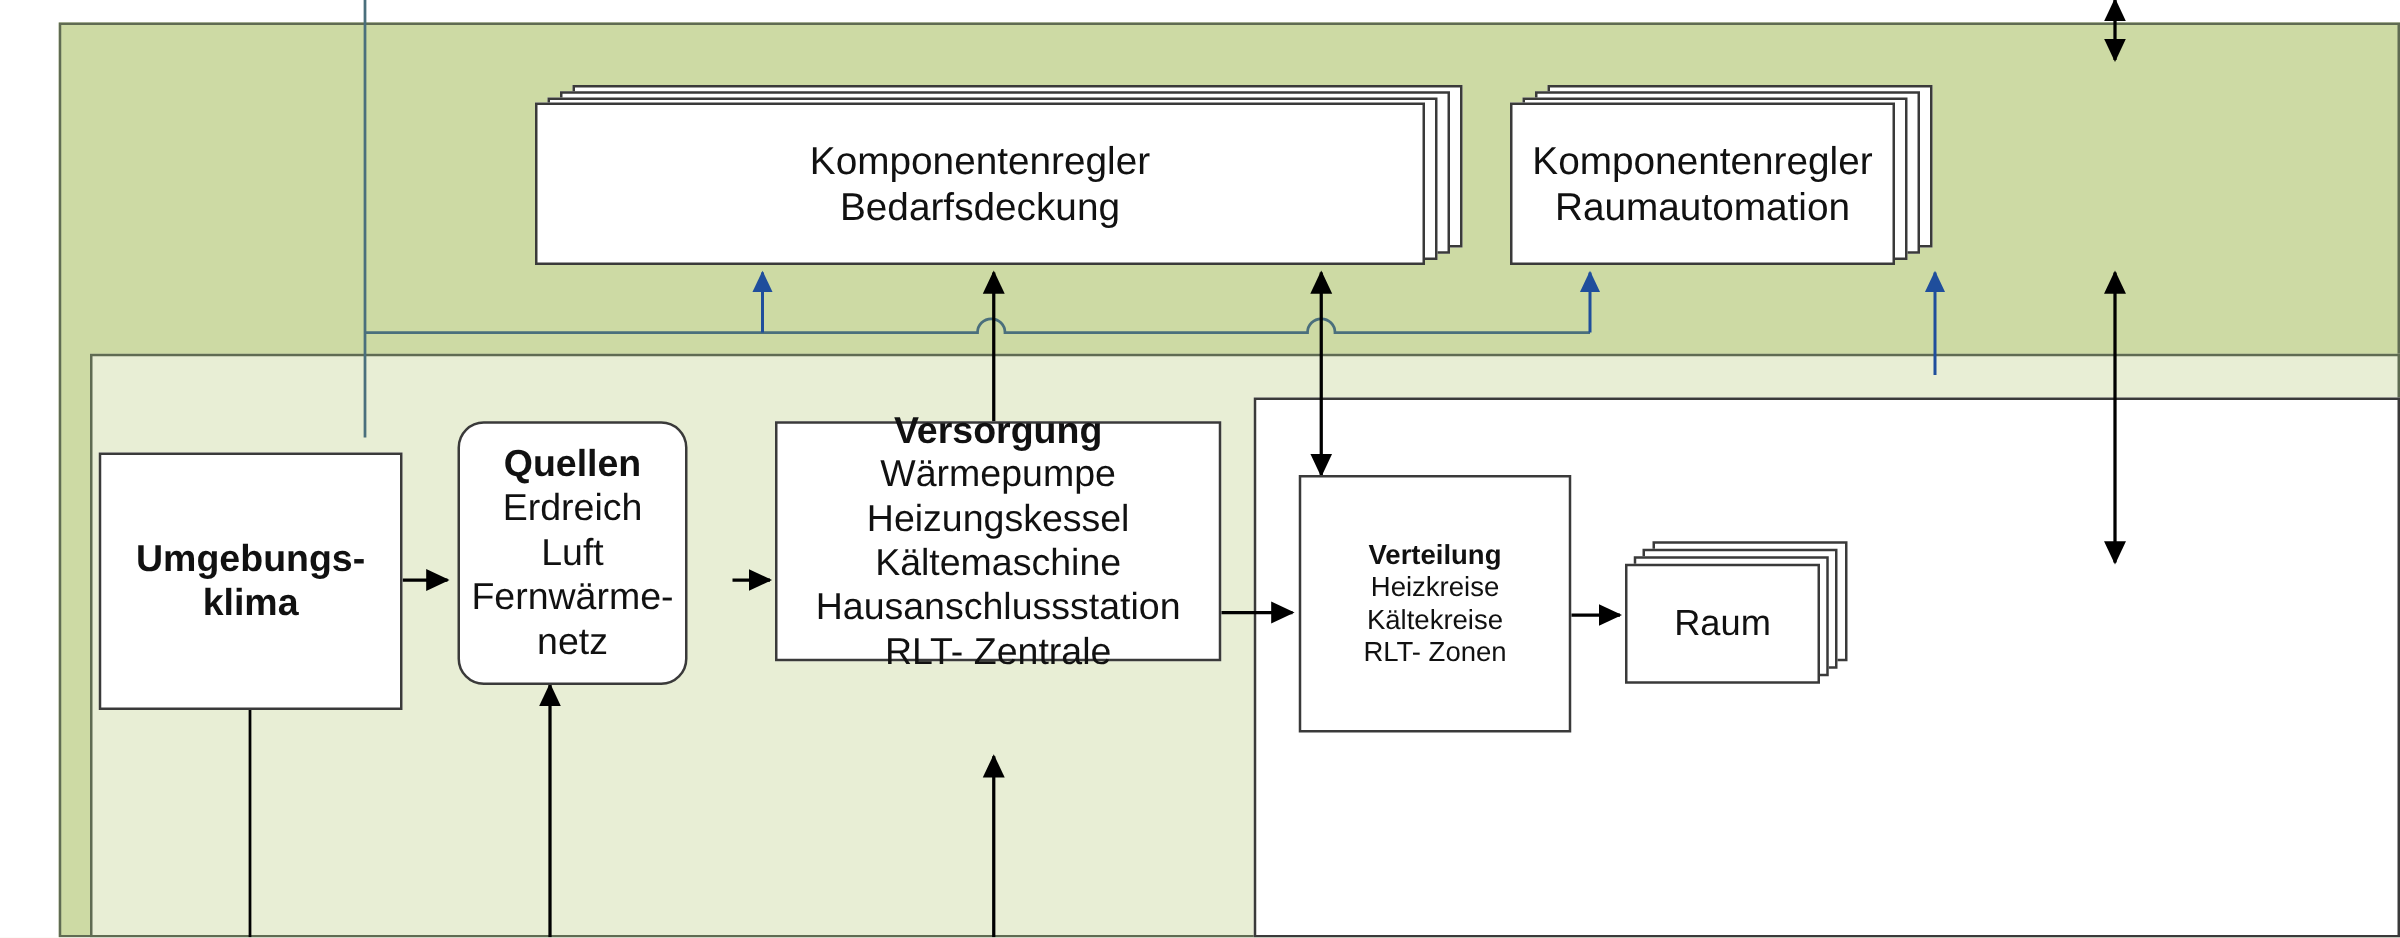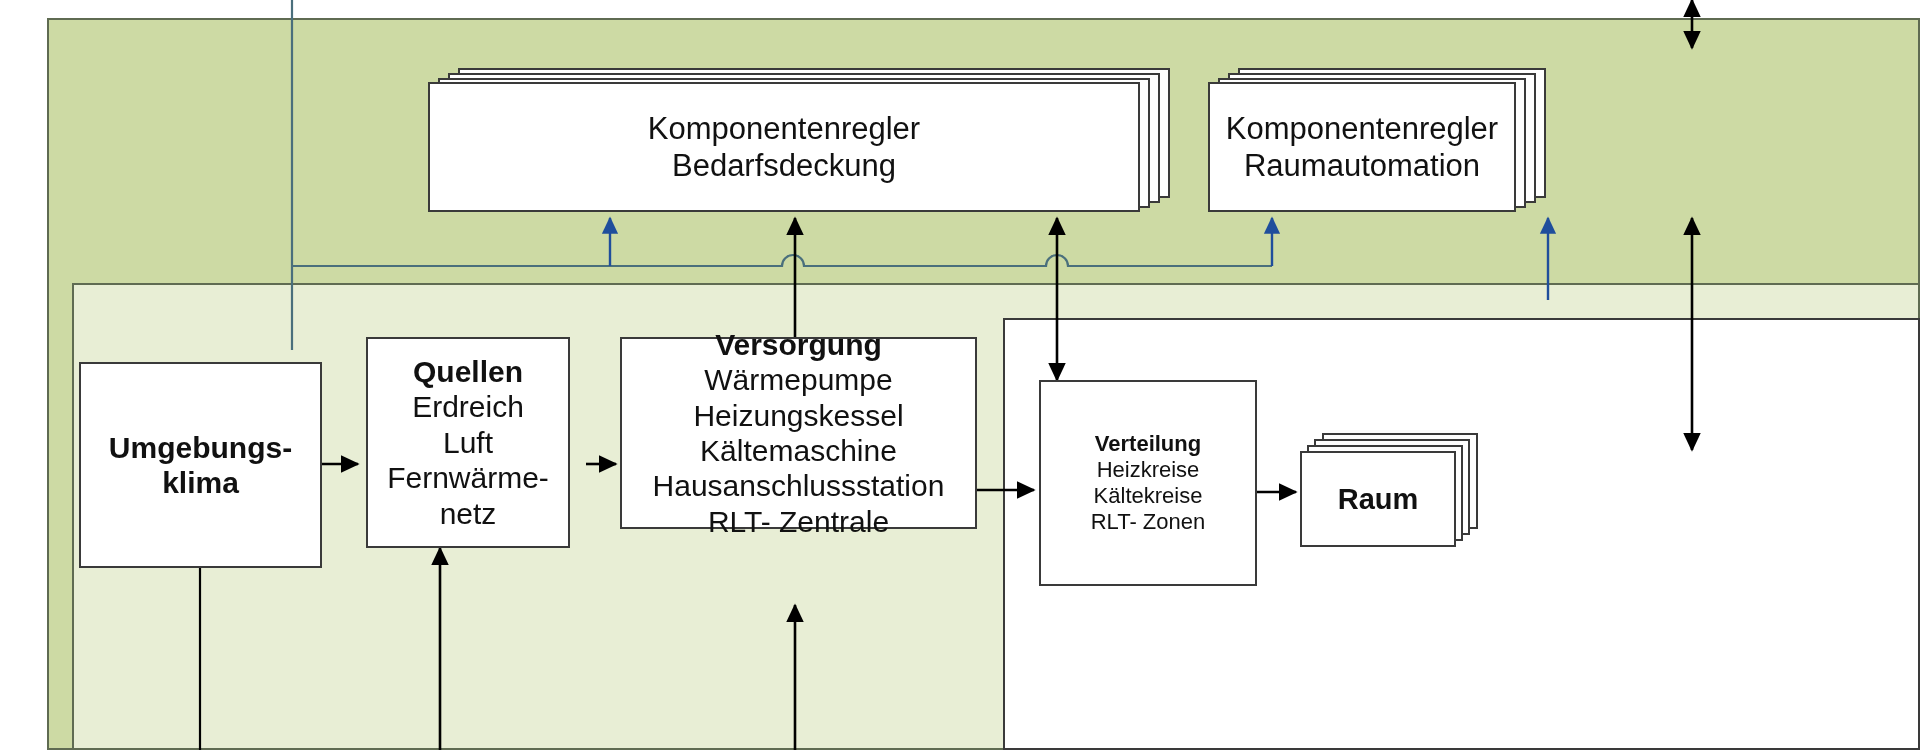--- a/index.html
+++ b/index.html
@@ -107,21 +107,21 @@
     top: 0;
     width: 1920px;
     height: 750px;
     pointer-events: none;
   }
 
   
   .t-kr      { font-size: 31px; }
   .t-big     { font-size: 30px; }
   .t-mid     { font-size: 22px; }
-  .t-raum    { font-size: 29px; font-weight: bold; }
+  .t-raum    { font-size: 29px; font-weight: normal; }
 </style>
 </head>
 <body>
 
 <div id="stage">
 
   <div class="panel-outer-green"></div>
   <div class="panel-inner-light"></div>
   <div class="panel-room-group"></div>
 
@@ -186,21 +186,21 @@
       <span>Komponentenregler</span>
       <span>Raumautomation</span>
     </div>
   </div>
 
   <div class="node t-big" style="left:79px; top:337px; width:243px; height:206px;margin-top:25px;">
     <span class="ttl">Umgebungs-</span>
     <span class="ttl">klima</span>
   </div>
 
-  <div class="node t-big" style="left:366px; top:337px; width:204px; height:211px;">
+  <div class="node t-big" style="left:366px; top:337px; width:184px; height:211px;border-radius:21px;">
     <span class="ttl">Quellen</span>
     <span class="ln">Erdreich</span>
     <span class="ln">Luft</span>
     <span class="ln">Fernwärme-</span>
     <span class="ln">netz</span>
   </div>
 
   <div class="node t-big" style="left:620px; top:337px; width:357px; height:192px;">
     <span class="ttl">Versorgung</span>
     <span class="ln">Wärmepumpe</span>

